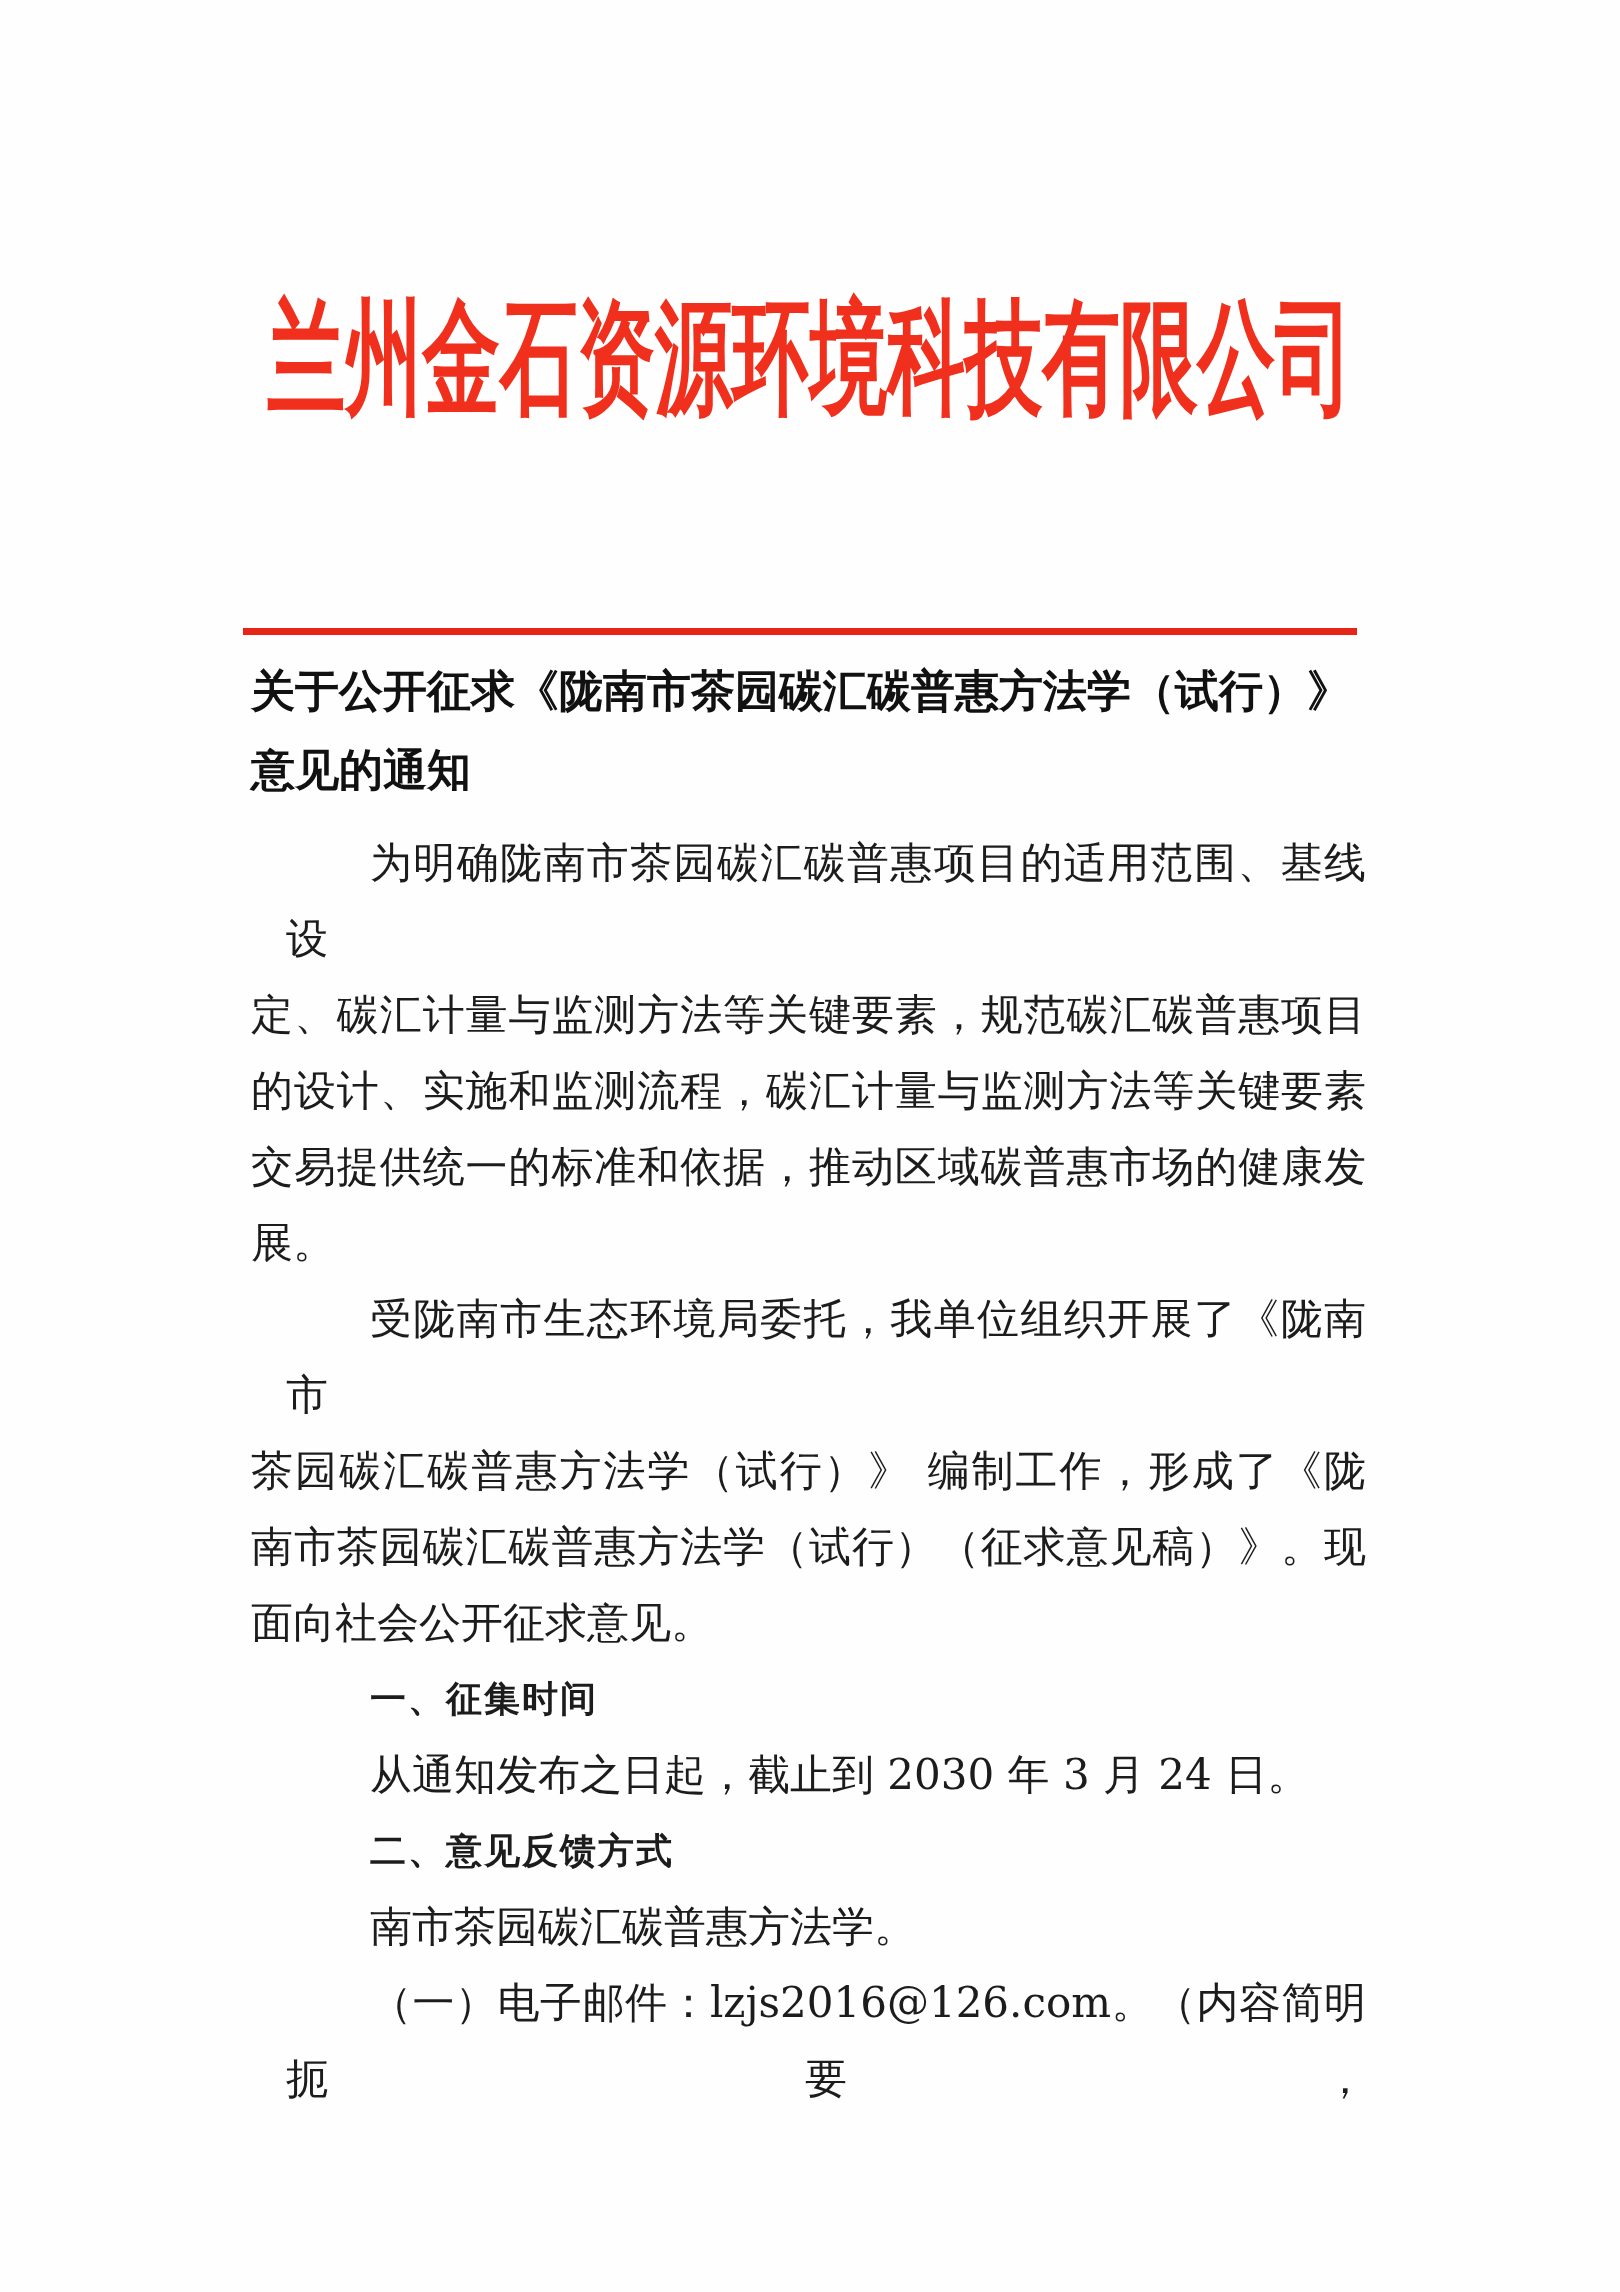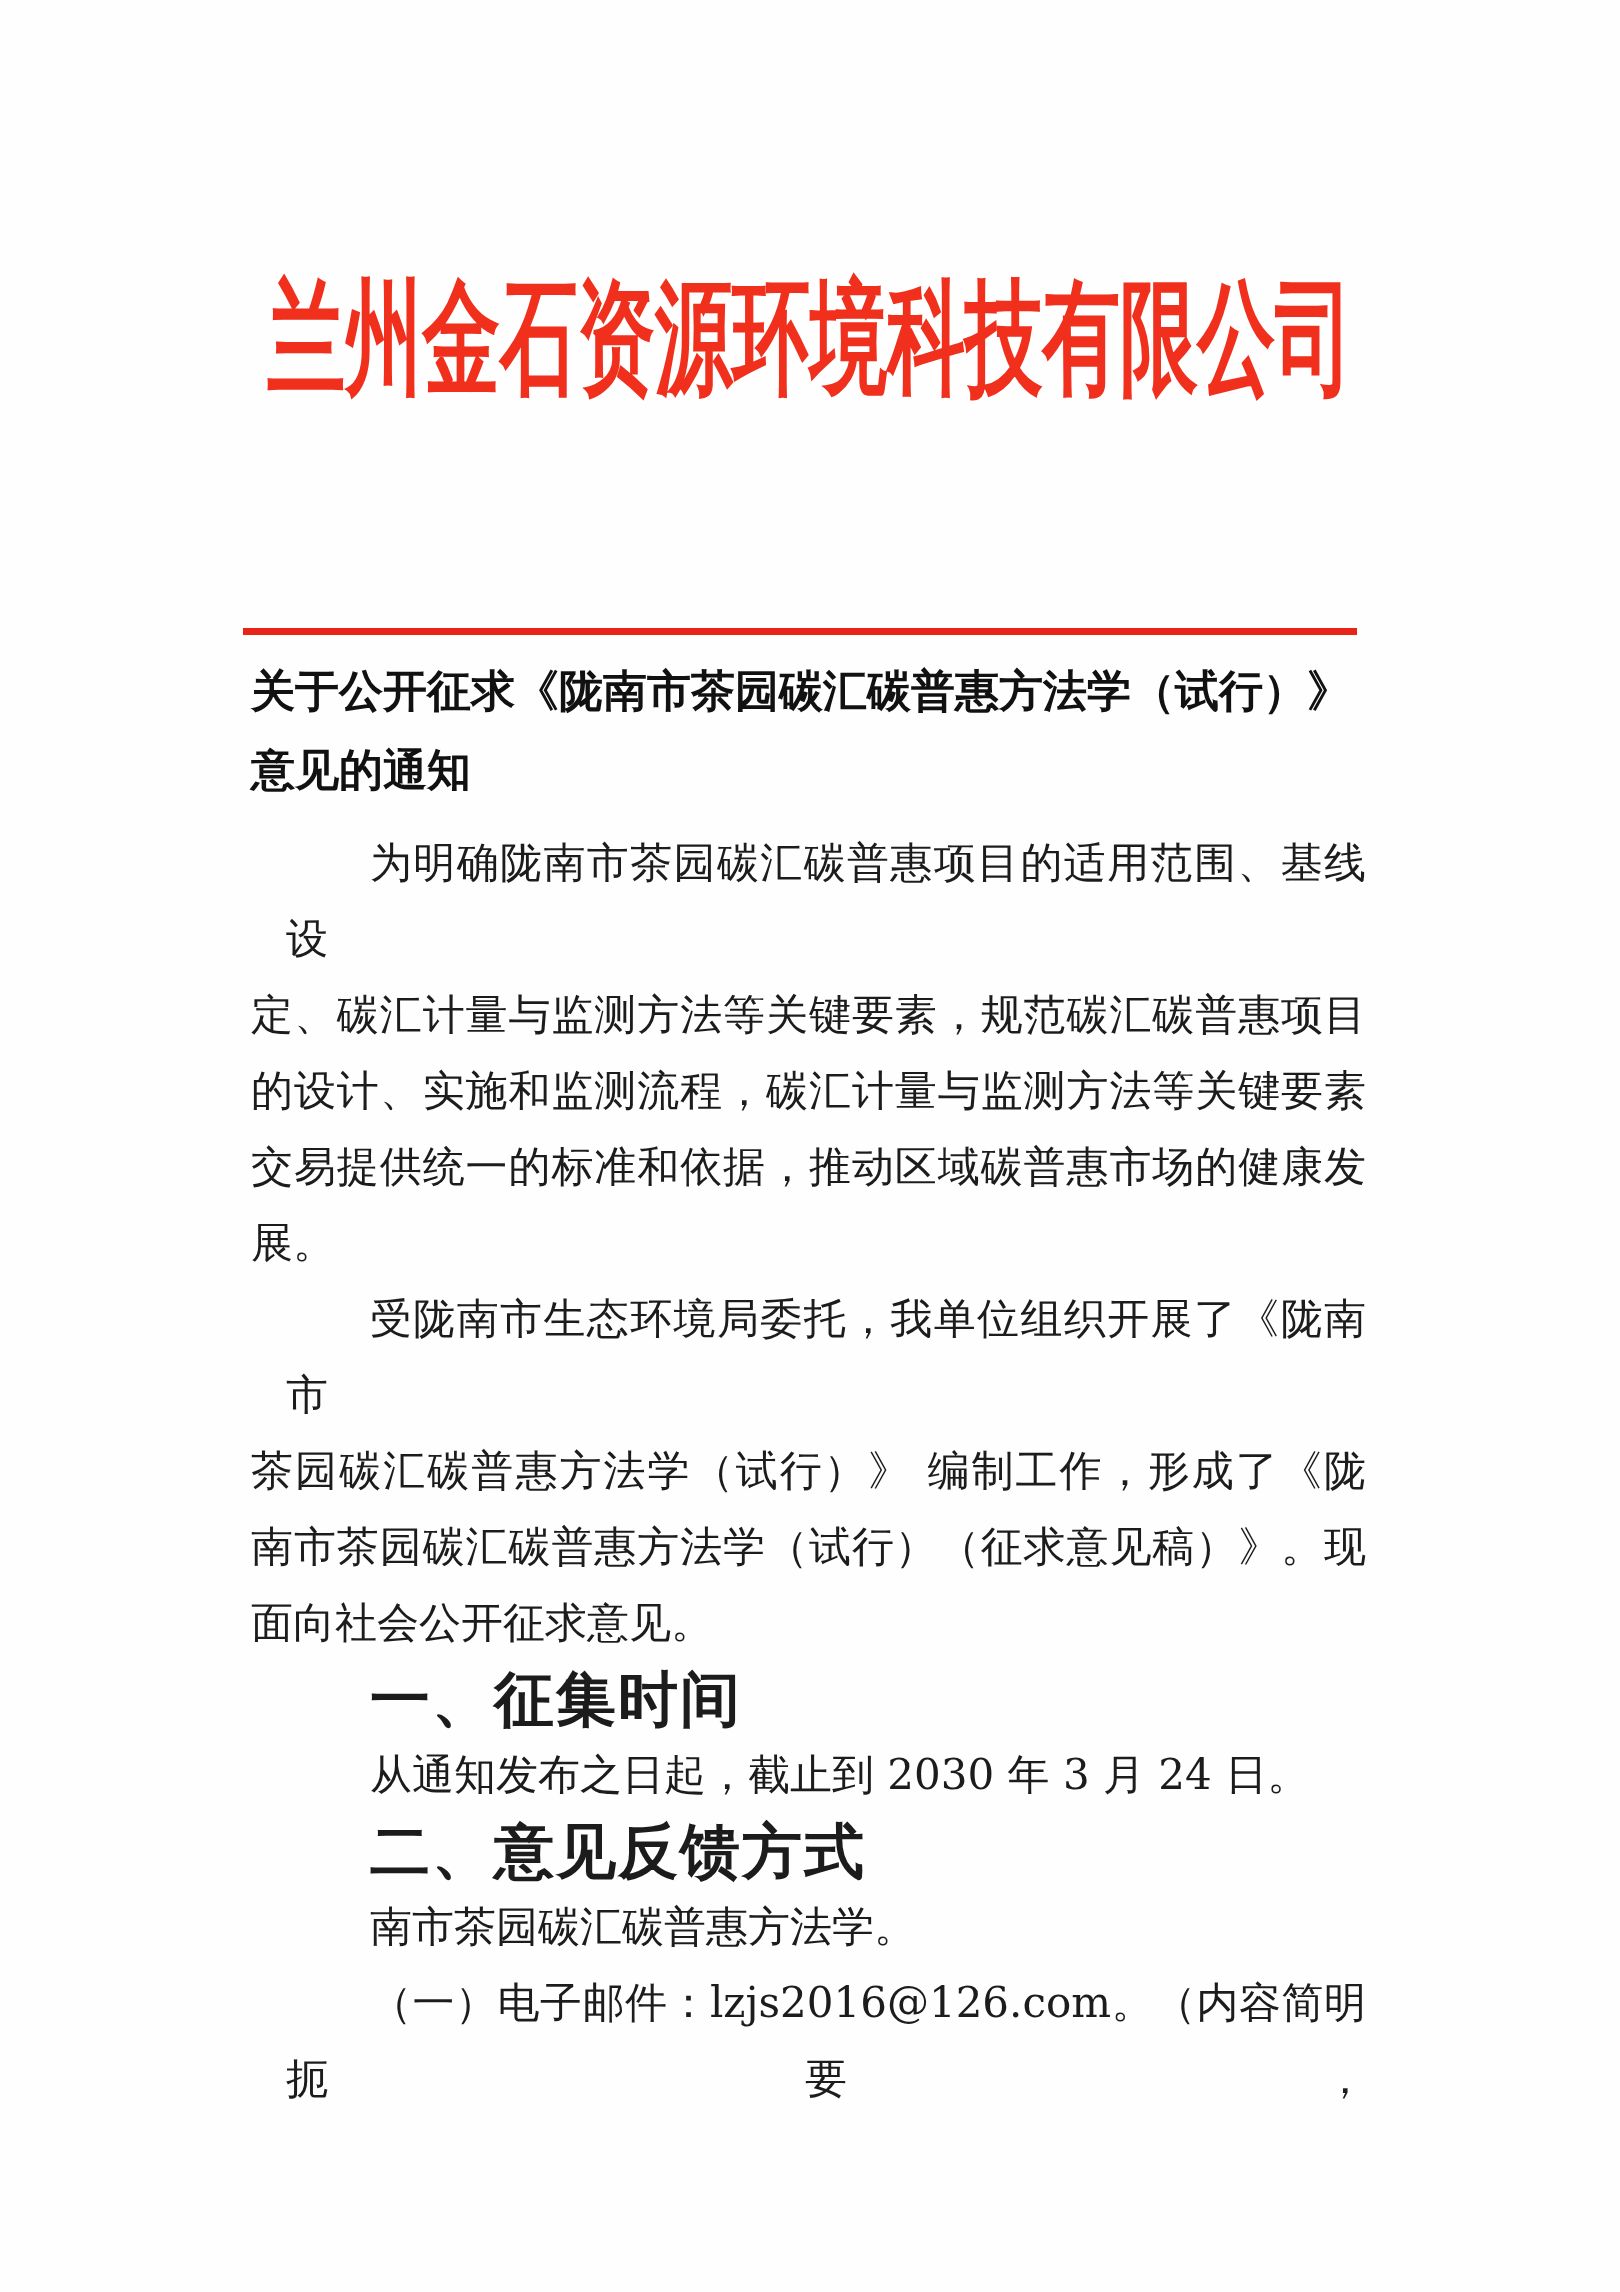--- a/index.html
+++ b/index.html
@@ -10,21 +10,21 @@
     height: 2293px;
     background: var(--paper, #fefefe);
     overflow: hidden;
     font-family: "DejaVu Serif", "Liberation Serif", serif;
     color: var(--ink, #1c1c1c);
   }
 
   
   .letterhead {
     position: absolute;
-    top: 270px;
+    top: 290px;
     left: 0;
     width: 100%;
     display: flex;
     justify-content: center;
   }
   .letterhead-inner {
     flex: 0 0 auto;
     white-space: nowrap;
     font-size: 125px;
     line-height: 1.08;
@@ -68,21 +68,21 @@
     font-size: 42px;
     line-height: 76px;
     color: var(--ink, #1c1c1c);
   }
   .ln { min-height: 76px; }
   .ind { text-indent: 84px; margin-left: 35px; }
   .j { text-align: justify; text-align-last: justify; }
   .heading {
     font-family: "DejaVu Sans", "Liberation Sans", sans-serif;
     font-weight: bold;
-    font-size: 60px;
+    font-size: 36px;
     letter-spacing: 2px;
   }
 </style>
 </head>
 <body>
 
 <div class="sheet">
 
   <div class="letterhead">
     <span class="letterhead-inner">兰州金石资源环境科技有限公司</span>

